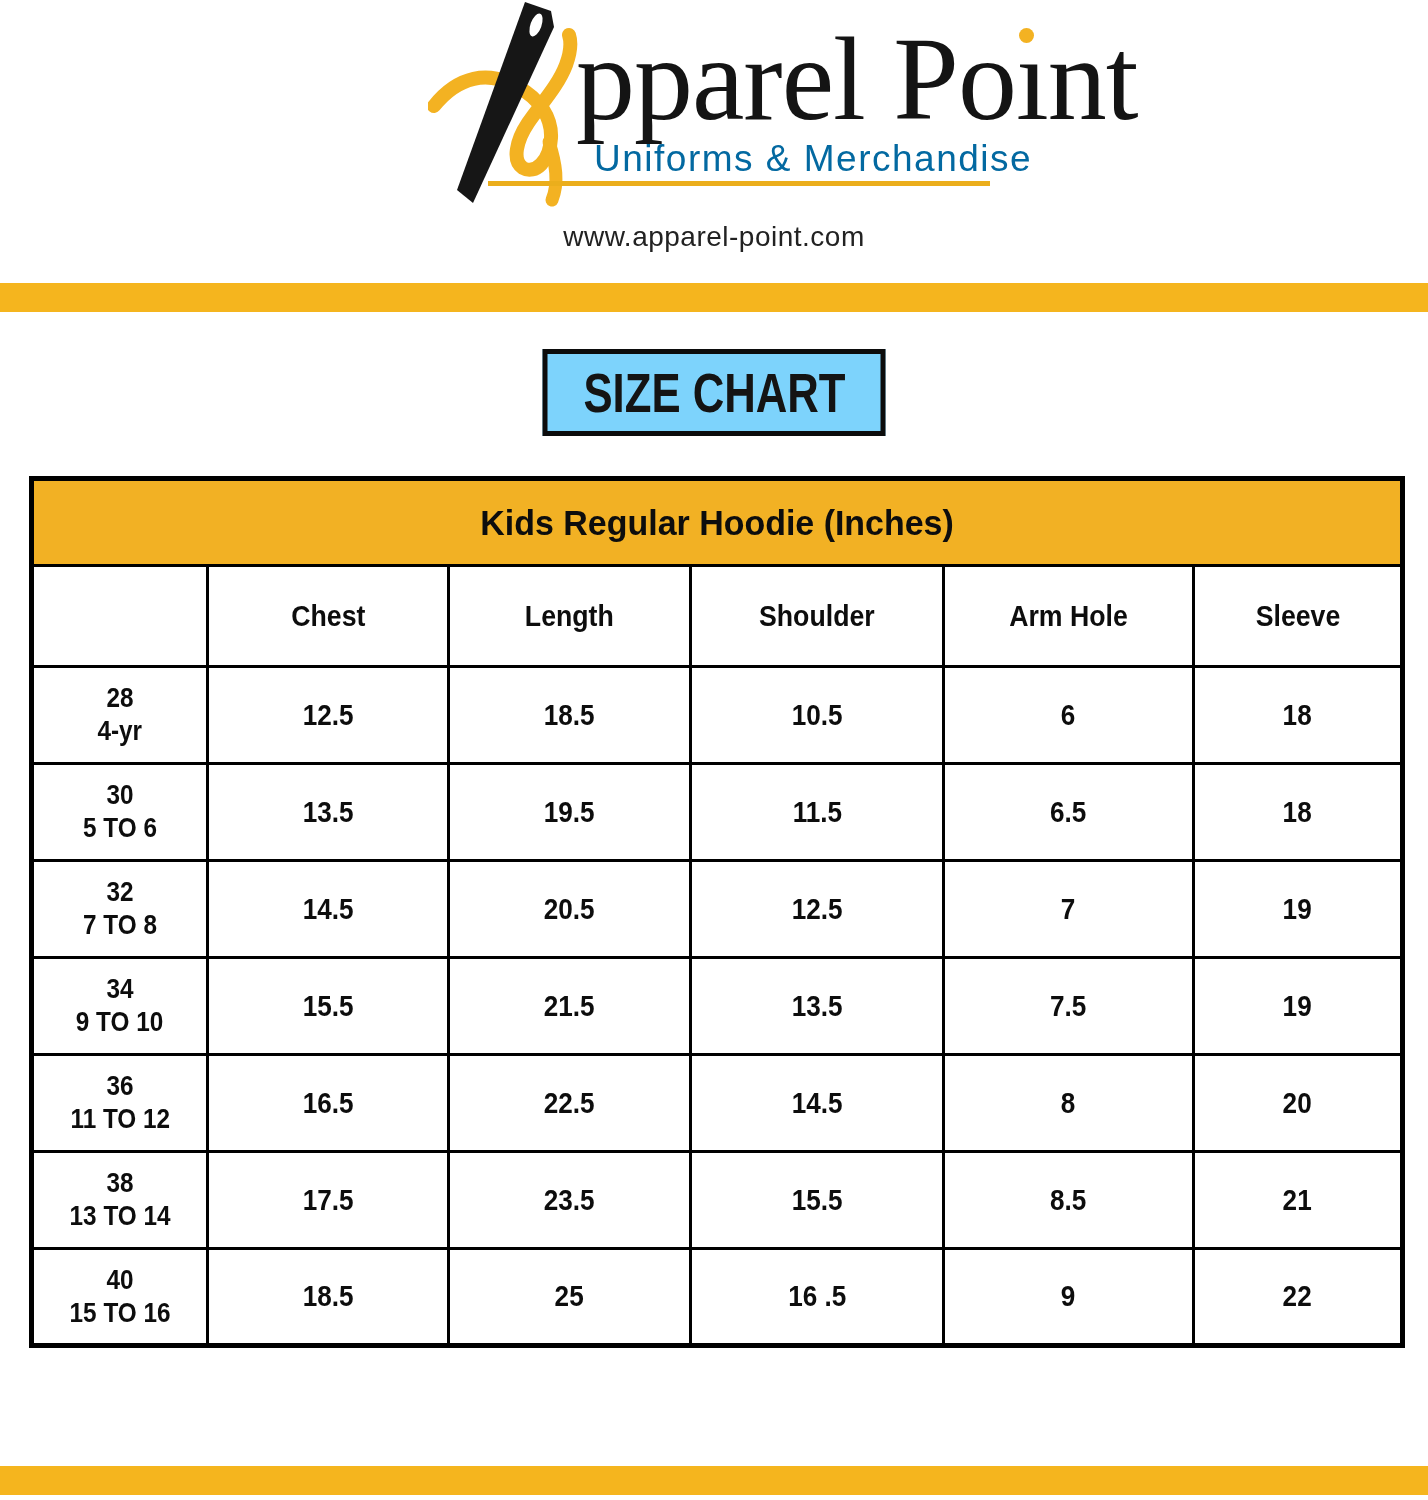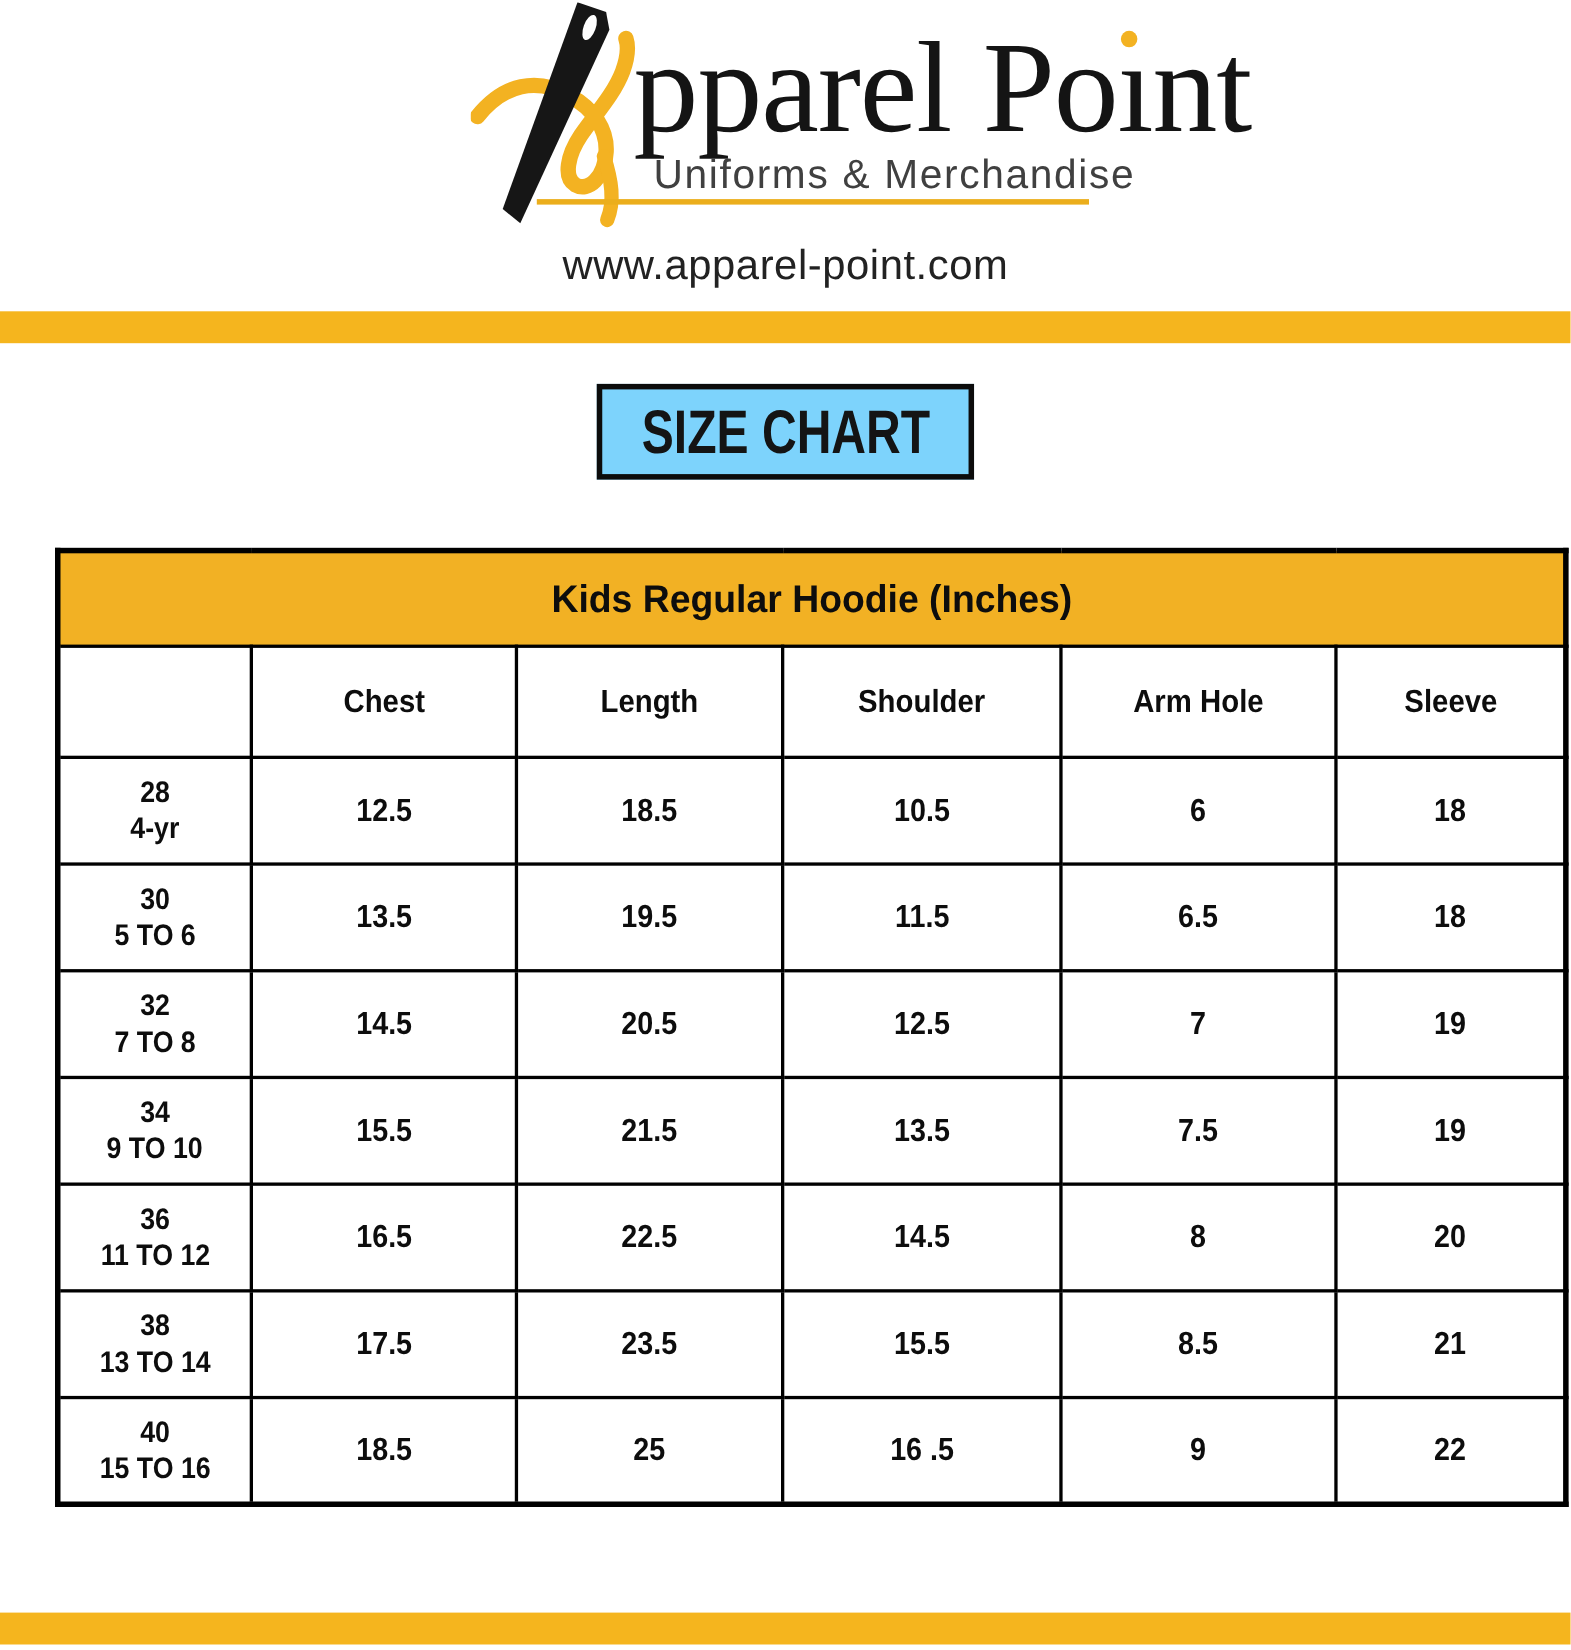--- a/index.html
+++ b/index.html
@@ -20,30 +20,30 @@
     letter-spacing:-1px;white-space:nowrap;
   }
   .idot-wrap{position:relative;}
   .idot{
     position:absolute;left:3px;top:14px;
     width:15px;height:15px;border-radius:50%;
     background:#F3B222;
   }
   .tagline{
     position:absolute;left:594px;top:138px;
-    font-size:37px;color:#404040;letter-spacing:1.5px;
+    font-size:37px;color:#0369a1;letter-spacing:1.5px;
     white-space:nowrap;
   }
   .tagline-underline{
     position:absolute;left:488px;top:181px;
     width:502px;height:5px;background:#EBAE1C;
   }
   .website{
     position:absolute;left:0;top:221px;width:100%;
-    text-align:center;font-size:38px;color:#222222;
+    text-align:center;font-size:28px;color:#222222;
     letter-spacing:0.5px;
   }
   
   .bar{position:absolute;left:0;width:1428px;height:29px;background:#F5B51E;}
   .bar-top{top:283px;}
   .bar-bottom{top:1466px;}
   
   .size-badge{
     position:absolute;top:349px;left:50%;transform:translateX(-50%);
     width:333px;height:77px;
@@ -51,24 +51,23 @@
     display:flex;align-items:center;justify-content:center;
   }
   .size-badge span{
     display:inline-block;
     font-weight:bold;font-size:56px;color:#141414;
     letter-spacing:0px;transform:scaleX(0.78);
     white-space:nowrap;
   }
   
   table.size-table{
-    position:absolute;left:29px;top:498px;
+    position:absolute;left:29px;top:476px;
     width:1371px;border-collapse:collapse;table-layout:fixed;
     border:5px solid #000;
-    margin-left:21px;
   }
   .size-table td,.size-table th{
     border:3px solid #000;text-align:center;vertical-align:middle;
     padding:0;color:#0d0d0d;
   }
   .banner-row td{
     background:#F2B124;height:83px;
     font-weight:bold;font-size:35px;letter-spacing:0px;
   }
   .banner-row td span{display:inline-block;transform:scaleX(0.97);}

